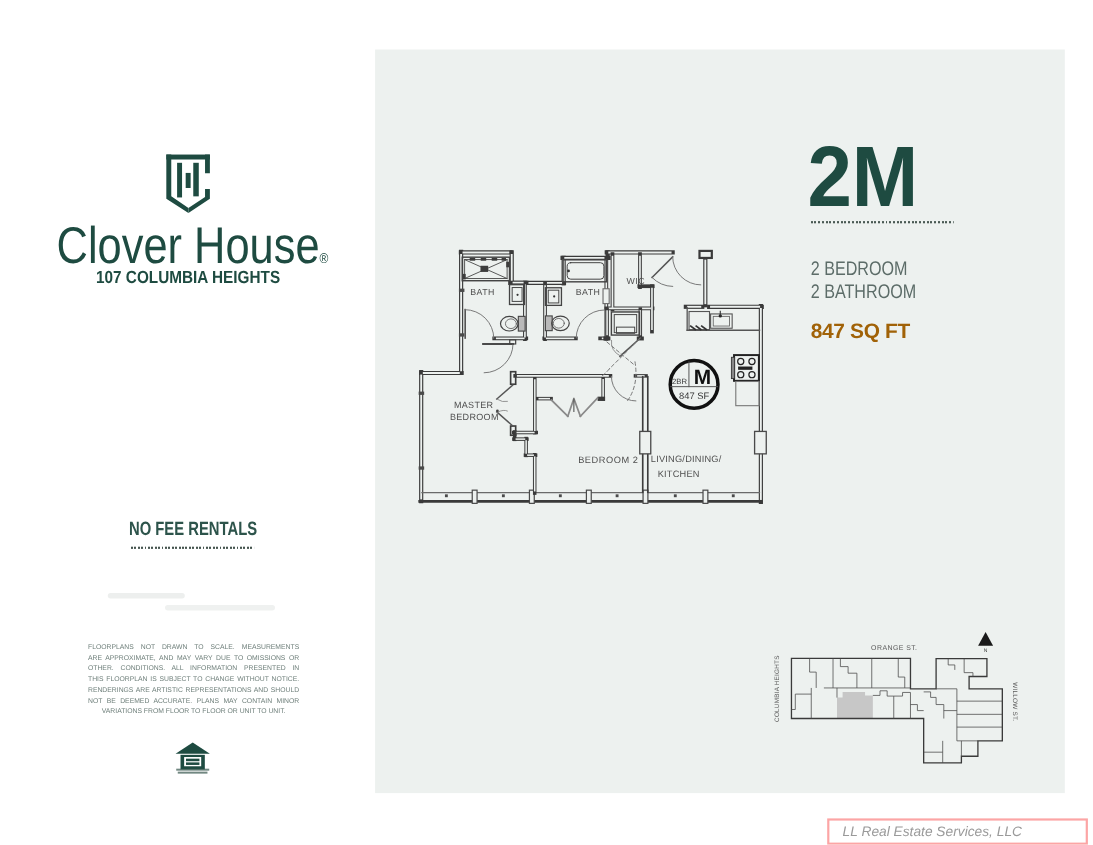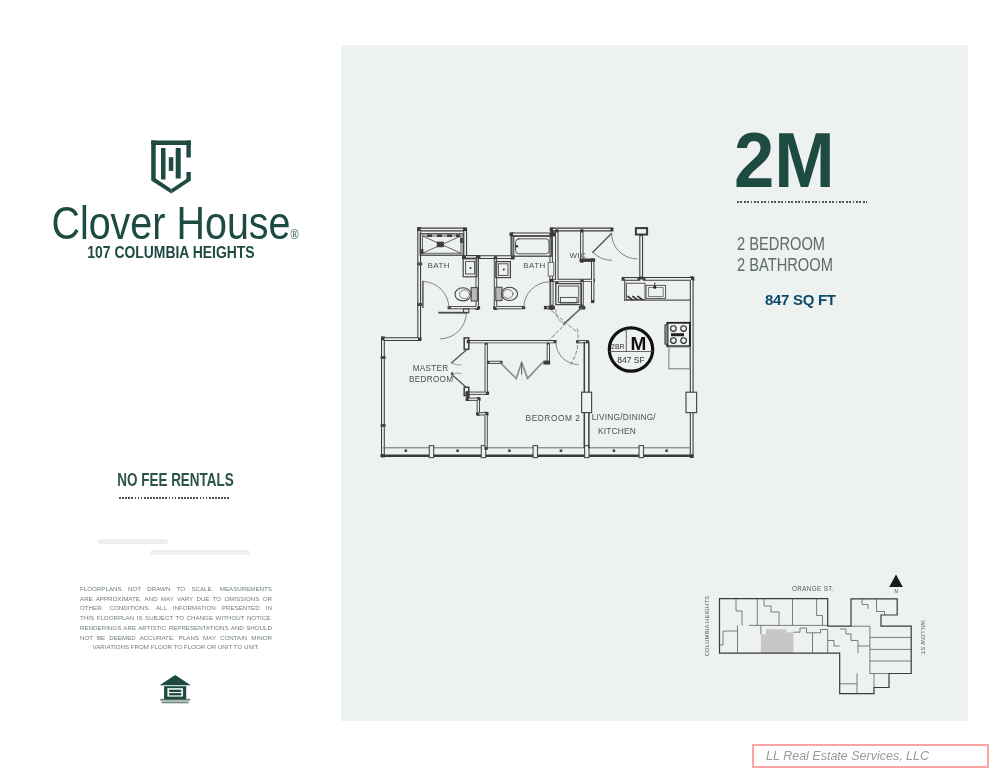--- a/index.html
+++ b/index.html
@@ -58,21 +58,21 @@
   <rect x="4.6" y="29.5" width="27" height="1.8" fill="#35544c" opacity="0.7"></rect>
 </svg>
 </div>
 
 <div class="abs" style="left:734px;top:121px;font-size:78px;font-weight:bold;letter-spacing:0;color:#1e4b41;line-height:1;transform:scaleX(0.93);transform-origin:0 0;">2M</div>
 
 <div class="abs" style="left:737px;top:200.5px;width:130px;height:2.8px;background:repeating-linear-gradient(90deg,#4a5a54 0,#4a5a54 1.8px,transparent 1.8px,transparent 3.4px);"></div>
 
 <div class="abs" style="left:737px;top:234px;font-size:18px;color:#5c6c68;letter-spacing:0;line-height:20.5px;transform:scaleX(0.815);transform-origin:0 0;">2 BEDROOM<br>2 BATHROOM</div>
 
-<div class="abs" style="left:765px;top:291px;font-size:15px;font-weight:bold;color:#0c4a6e;letter-spacing:-0.3px;">847 SQ FT</div>
+<div class="abs" style="left:737px;top:291px;font-size:19px;font-weight:bold;color:#a16207;letter-spacing:-0.3px;">847 SQ FT</div>
 
 <div class="abs" style="left:370px;top:215px;">
 <svg id="fp" width="345" height="255" viewBox="370 215 345 255" fill="none" stroke-linecap="square">
 
 <g stroke="#3a3a3a" stroke-width="3.8">
   <path d="M419,229.5 H464.2"></path>
   <path d="M465.2,229.5 V257.2"></path>
   <path d="M463.9,257.2 H512.7"></path>
   <path d="M512.4,257.6 V234.4"></path>
   <path d="M511.4,234.4 H553.2"></path>

